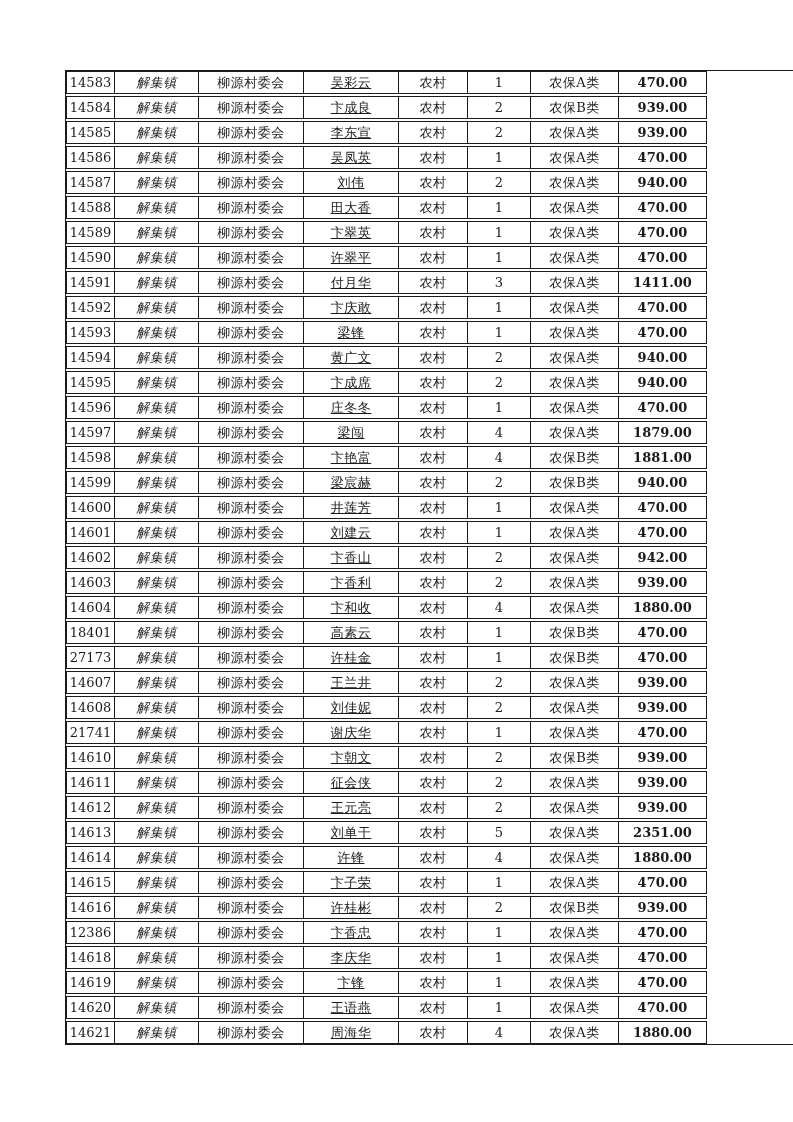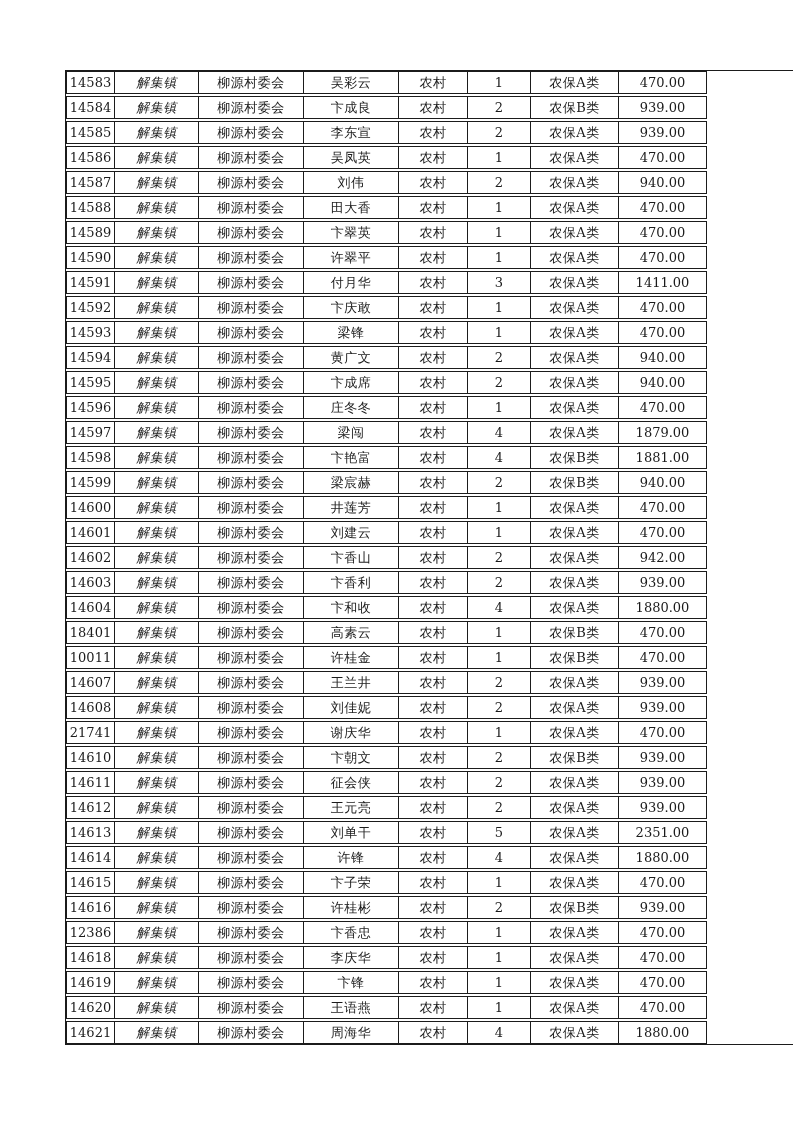--- a/index.html
+++ b/index.html
@@ -41,25 +41,25 @@
   .t-cell {
     box-sizing: border-box;
     border-right: 1px solid #1b1b1b;
     font-size: 13px;
     line-height: 21px;
     text-align: center;
     white-space: nowrap;
     overflow: hidden;
     letter-spacing: 0.5px;
   }
-  .t-cell:last-child { border-right: none; }
+  .t-cell:last-child { border-right: none; font-weight: bold; }
   .c-id       { width: 48px;  letter-spacing: 0; }
   .c-town     { width: 84px; font-style: italic; }
   .c-village  { width: 105px; }
-  .c-name     { width: 95px; }
+  .c-name     { width: 95px; text-decoration: underline; }
   .c-type     { width: 69px; }
   .c-count    { width: 63px;  letter-spacing: 0; }
   .c-category { width: 88px; }
   .c-amount   { width: 87px;  letter-spacing: 0; }
 </style>
 </head>
 <body>
 
 <div id="page">
   <div id="roster-table">
@@ -311,21 +311,21 @@
     <div class="t-cell c-town">解集镇</div>
     <div class="t-cell c-village">柳源村委会</div>
     <div class="t-cell c-name">高素云</div>
     <div class="t-cell c-type">农村</div>
     <div class="t-cell c-count">1</div>
     <div class="t-cell c-category">农保B类</div>
     <div class="t-cell c-amount">470.00</div>
   </div>
 
   <div class="t-row">
-    <div class="t-cell c-id">10011</div>
+    <div class="t-cell c-id">27173</div>
     <div class="t-cell c-town">解集镇</div>
     <div class="t-cell c-village">柳源村委会</div>
     <div class="t-cell c-name">许桂金</div>
     <div class="t-cell c-type">农村</div>
     <div class="t-cell c-count">1</div>
     <div class="t-cell c-category">农保B类</div>
     <div class="t-cell c-amount">470.00</div>
   </div>
 
   <div class="t-row">

